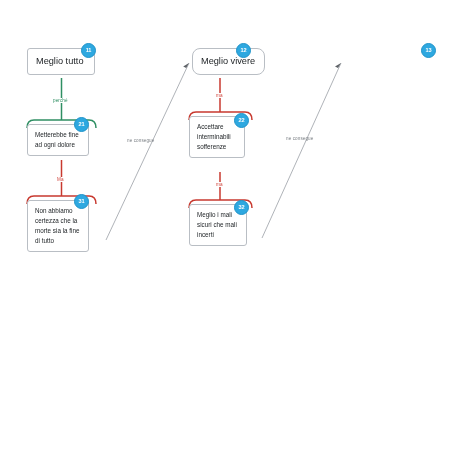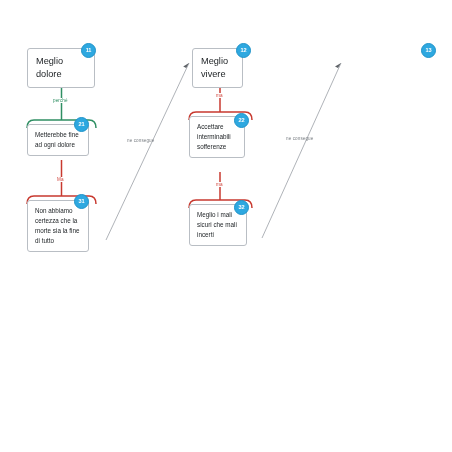--- a/index.html
+++ b/index.html
@@ -109,39 +109,39 @@
     <path d="M189,208 Q189,200 196,200 L245,200 Q252,200 252,208" fill="none" stroke="#c8392f" stroke-width="1.5"></path>
 
     <path d="M106,240 L189,63" fill="none" stroke="#9aa0a6" stroke-width="0.8"></path>
     <path d="M189,63 L183.2,66.6 L186.2,68.0 Z" fill="#5f6368"></path>
 
     <path d="M262,238 L341,63" fill="none" stroke="#9aa0a6" stroke-width="0.8"></path>
     <path d="M341,63 L335.0,66.4 L338.0,67.9 Z" fill="#5f6368"></path>
   </svg>
 
   <div class="node root" style="left:27px; top:48px; width:68px;">
-    <span class="txt">Meglio dolore</span>
+    <span class="txt">Meglio tutto</span>
   </div>
   <div class="badge" style="left:81px; top:43px;">11</div>
 
   <div class="elabel green" style="left:52px; top:98px;">perché</div>
 
   <div class="node sub" style="left:27px; top:124px; width:62px;">
     <span class="txt">Metterebbe fine ad ogni dolore</span>
   </div>
   <div class="badge" style="left:74px; top:117px;">21</div>
 
   <div class="elabel red" style="left:56px; top:177px;">Ma</div>
 
   <div class="node sub" style="left:27px; top:200px; width:62px;">
     <span class="txt">Non abbiamo certezza che la morte sia la fine di tutto</span>
   </div>
   <div class="badge" style="left:74px; top:194px;">31</div>
 
-  <div class="node root" style="left:192px; top:48px; width:51px;">
+  <div class="node root" style="left:192px; top:48px; width:73px;border-radius:8px;">
     <span class="txt">Meglio vivere</span>
   </div>
   <div class="badge" style="left:236px; top:43px;">12</div>
 
   <div class="elabel red" style="left:215px; top:93px;">ma</div>
 
   <div class="node sub" style="left:189px; top:116px; width:56px;">
     <span class="txt">Accettare interminabili sofferenze</span>
   </div>
   <div class="badge" style="left:234px; top:113px;">22</div>

